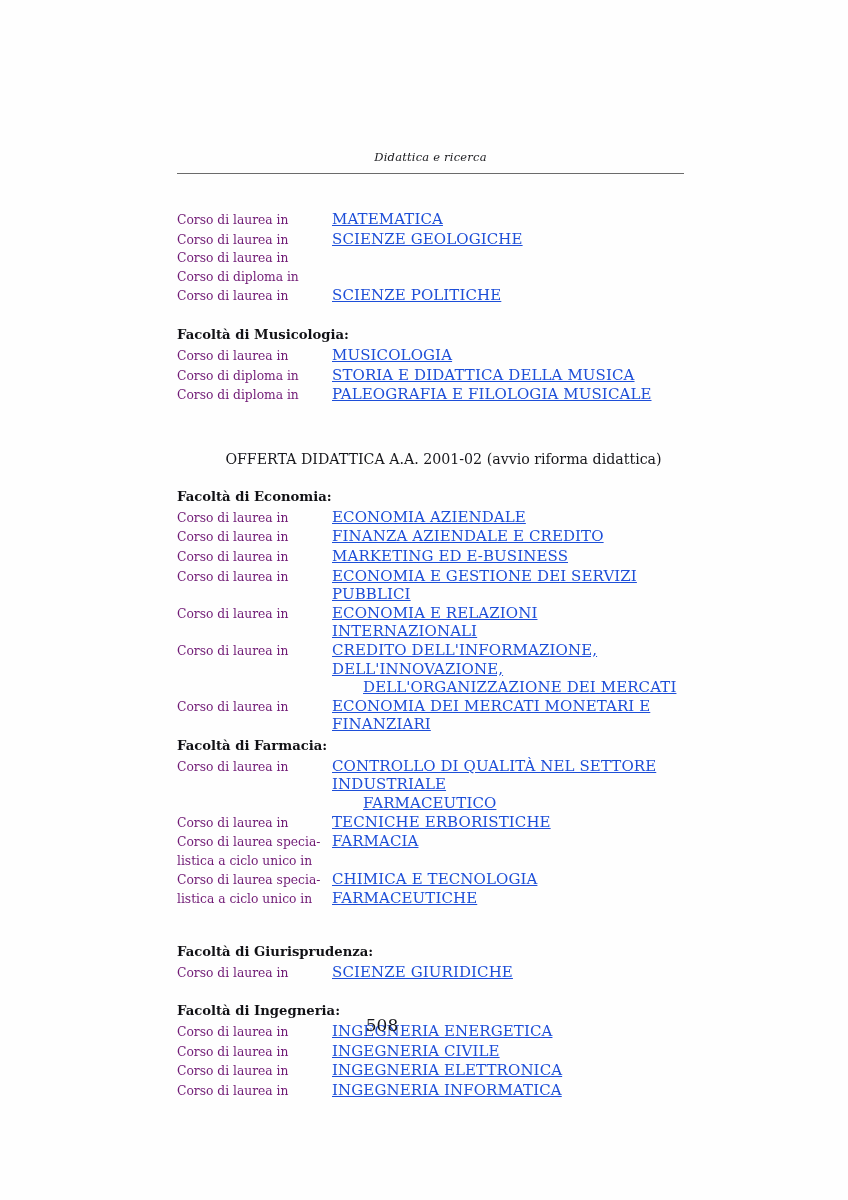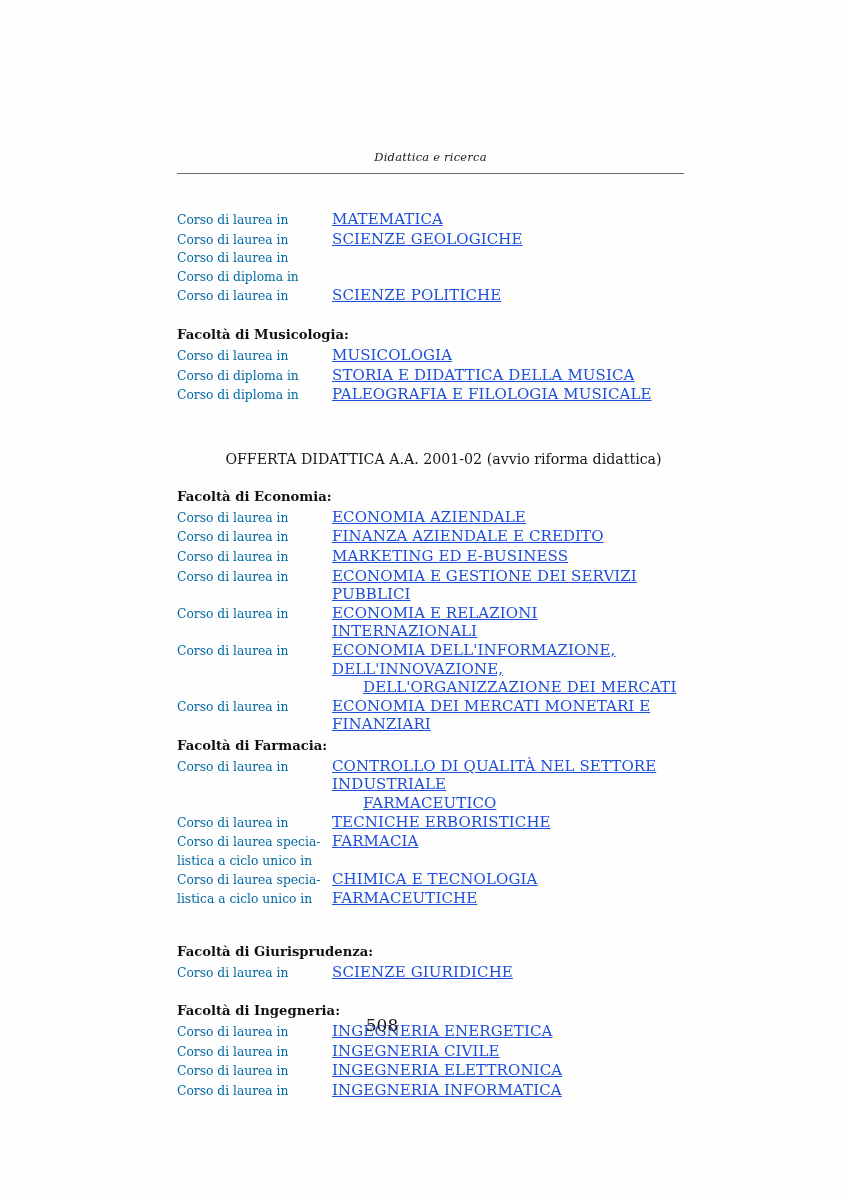--- a/index.html
+++ b/index.html
@@ -50,21 +50,21 @@
   .row {
     display: flex;
     align-items: baseline;
     line-height: 18.6px;
   }
   .row .lhs {
     width: 155px;
     flex: 0 0 155px;
     font-family: "DejaVu Serif", serif;
     font-size: 12.3px;
-    color: #0369a1;
+    color: #701a75;
     white-space: pre;
   }
   .row .rhs {
     flex: 1 1 auto;
     font-family: "DejaVu Serif", serif;
     font-size: 15px;
     letter-spacing: 0.1px;
     color: #1d4ed8;
     text-decoration: underline;
   }
@@ -181,21 +181,21 @@
         <div class="lhs">Corso di laurea in</div>
         <div class="rhs">ECONOMIA E GESTIONE DEI SERVIZI PUBBLICI</div>
       </div>
       <div class="row">
         <div class="lhs">Corso di laurea in</div>
         <div class="rhs">ECONOMIA E RELAZIONI INTERNAZIONALI</div>
       </div>
       <div class="row">
         <div class="lhs">Corso di laurea in</div>
         <div class="rhs">
-          <span>ECONOMIA DELL'INFORMAZIONE, DELL'INNOVAZIONE,</span>
+          <span>CREDITO DELL'INFORMAZIONE, DELL'INNOVAZIONE,</span>
           <span class="cont">DELL'ORGANIZZAZIONE DEI MERCATI</span>
         </div>
       </div>
       <div class="row">
         <div class="lhs">Corso di laurea in</div>
         <div class="rhs">ECONOMIA DEI MERCATI MONETARI E FINANZIARI</div>
       </div>
     </div>
 
     <div>

